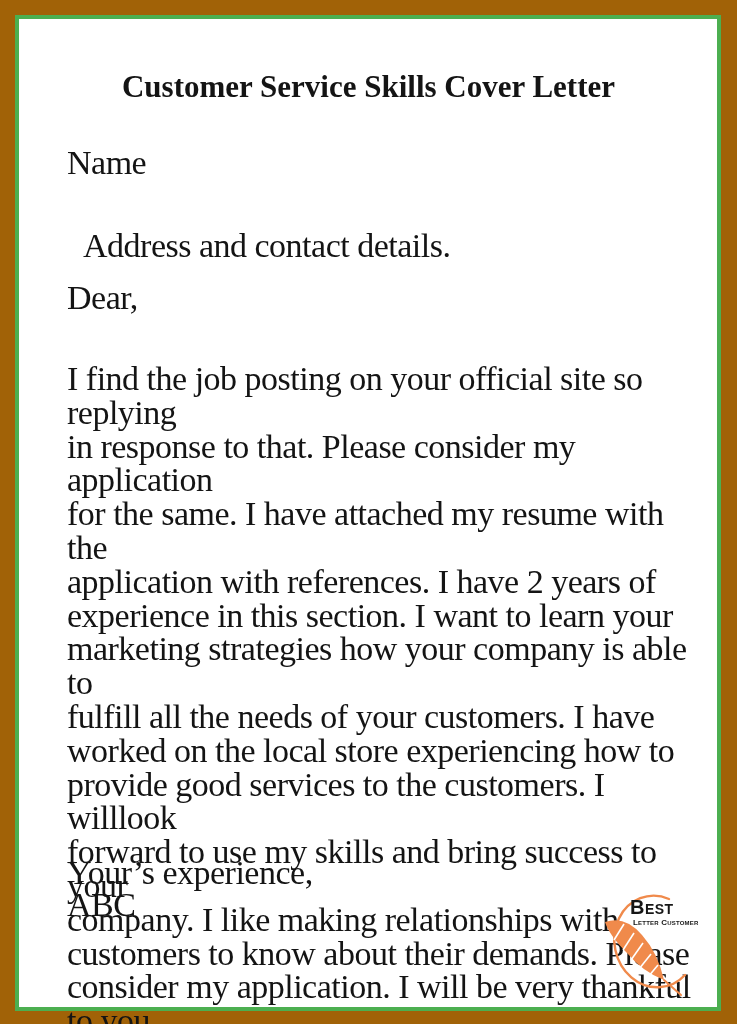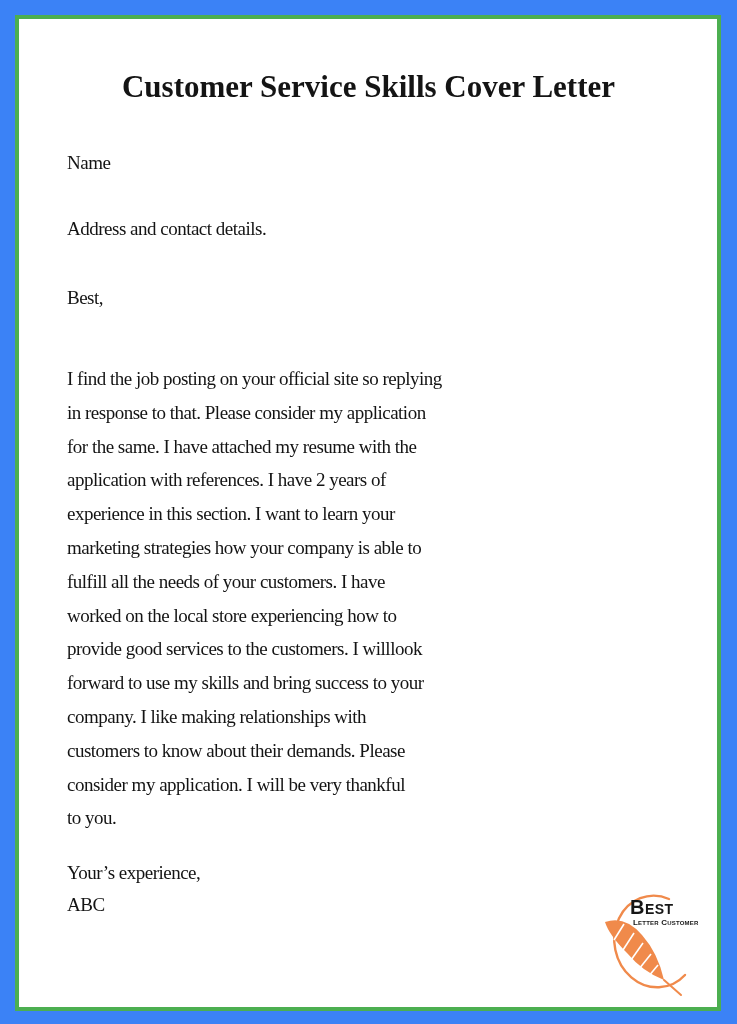--- a/index.html
+++ b/index.html
@@ -4,21 +4,21 @@
 <style>
   html, body {
     margin: 0;
     padding: 0;
     background: #ffffff;
   }
   .canvas {
     position: relative;
     width: 737px;
     height: 1024px;
-    background: #3b82f6;
+    background: #a16207;
     overflow: hidden;
     font-family: "Liberation Serif", serif;
     color: #141414;
   }
   .border-frame {
     position: absolute;
     left: 15px;
     top: 15px;
     right: 16px;
     bottom: 13px;
@@ -35,26 +35,26 @@
     font-size: 31px;
     font-weight: bold;
     line-height: 40px;
     letter-spacing: 0px;
     white-space: nowrap;
   }
   .text-block {
     position: absolute;
     left: 67px;
     right: 30px;
-    font-size: 19px;
+    font-size: 34px;
     line-height: 34px;
     letter-spacing: -0.5px;
   }
   .block-name      { top: 146px; }
-  .block-address   { top: 212px; }
+  .block-address   { top: 229px; margin-left: 16px; }
   .block-salutation{ top: 281px; }
   .block-body      { top: 362px; line-height: 33.8px; white-space: pre-line; }
   .block-closing   { top: 856px; }
   .block-signature { top: 888px; }
 
   .logo {
     position: absolute;
     left: 593px;
     top: 891px;
     width: 116px;
@@ -95,21 +95,21 @@
 
 <div class="canvas">
   <div class="border-frame"></div>
 
   <div class="letter-title">Customer Service Skills Cover Letter</div>
 
   <div class="text-block block-name">Name</div>
 
   <div class="text-block block-address">Address and contact details.</div>
 
-  <div class="text-block block-salutation">Best,</div>
+  <div class="text-block block-salutation">Dear,</div>
 
   <div class="text-block block-body">I find the job posting on your official site so replying
 in response to that. Please consider my application
 for the same. I have attached my resume with the
 application with references. I have 2 years of
 experience in this section. I want to learn your
 marketing strategies how your company is able to
 fulfill all the needs of your customers. I have
 worked on the local store experiencing how to
 provide good services to the customers. I willlook

